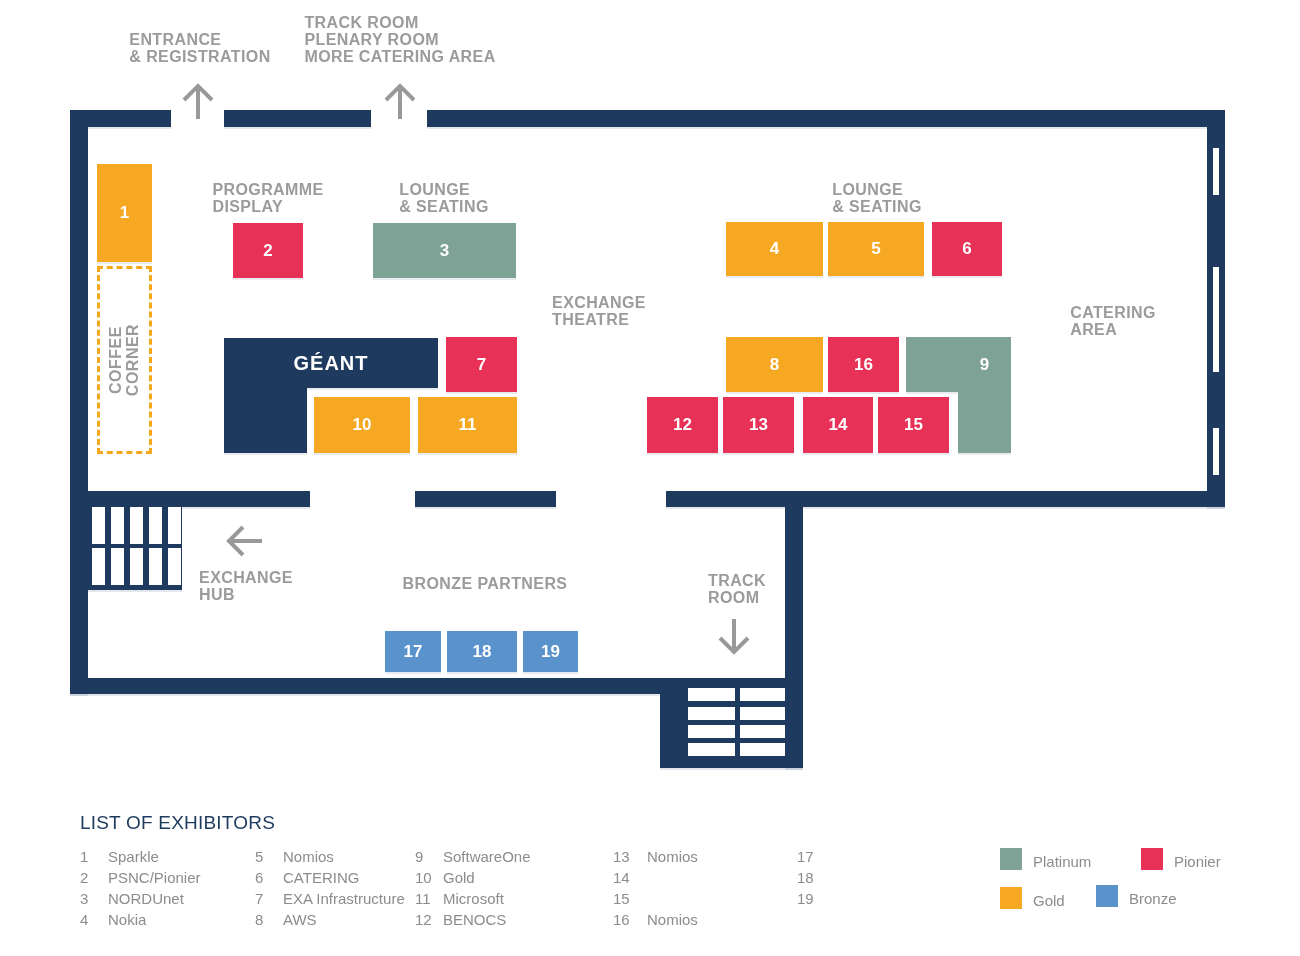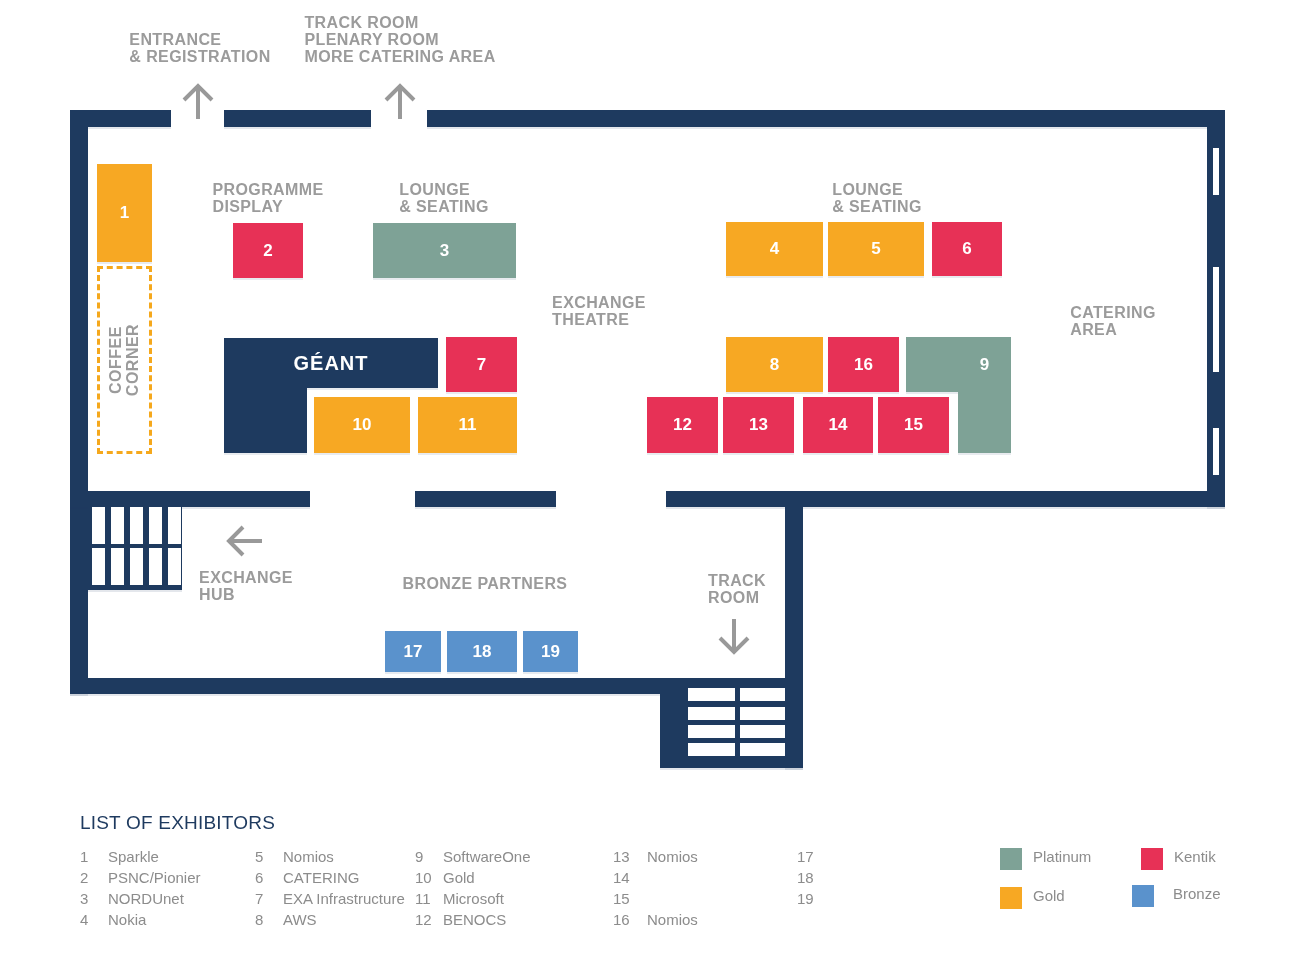--- a/index.html
+++ b/index.html
@@ -38,21 +38,21 @@
   }
   .arrow{position:absolute;color:#999999;}
   .list-title{
     position:absolute;left:80px;top:812px;color:var(--navy);
     font-weight:normal;font-size:19px;letter-spacing:.2px;
   }
   .ex-col{position:absolute;top:846px;color:var(--list_gray);font-size:15px;}
   .ex-row{display:flex;height:21px;align-items:center;}
   .ex-num{display:inline-block;width:28px;flex:0 0 28px;}
   .ex-col.wide-num .ex-num{width:34px;flex:0 0 34px;}
-  .legend-item{position:absolute;display:flex;align-items:flex-start;}
+  .legend-item{position:absolute;display:flex;align-items:flex-end;}
   .legend-swatch{width:22px;height:22px;margin-right:11px;}
   .legend-label{color:var(--list_gray);font-size:15px;}
 </style>
 </head>
 <body>
 
 <div class="canvas">
 
   <div class="wall" style="left:70px;top:110px;width:101px;height:17px"></div>
   <div class="wall" style="left:224px;top:110px;width:147px;height:17px"></div>
@@ -288,25 +288,25 @@
       </div>
     </div>
 
   <div id="legend">
       <div class="legend-item" style="left: 1000px; top: 848px;">
         <div class="legend-swatch" style="background: rgb(126, 162, 150);"></div>
         <span class="legend-label">Platinum</span>
       </div>
       <div class="legend-item" style="left: 1141px; top: 848px;">
         <div class="legend-swatch" style="background: rgb(231, 49, 86);"></div>
-        <span class="legend-label">Kentik</span>
+        <span class="legend-label">Pionier</span>
       </div>
       <div class="legend-item" style="left: 1000px; top: 887px;">
         <div class="legend-swatch" style="background: rgb(247, 168, 35);"></div>
         <span class="legend-label">Gold</span>
       </div>
-      <div class="legend-item" style="left: 1132px; top: 885px; gap: 8px;">
+      <div class="legend-item" style="left: 1096px; top: 885px;">
         <div class="legend-swatch" style="background: rgb(90, 146, 204);"></div>
         <span class="legend-label">Bronze</span>
       </div>
     </div>
 
 </div>
 
 </body></html>

